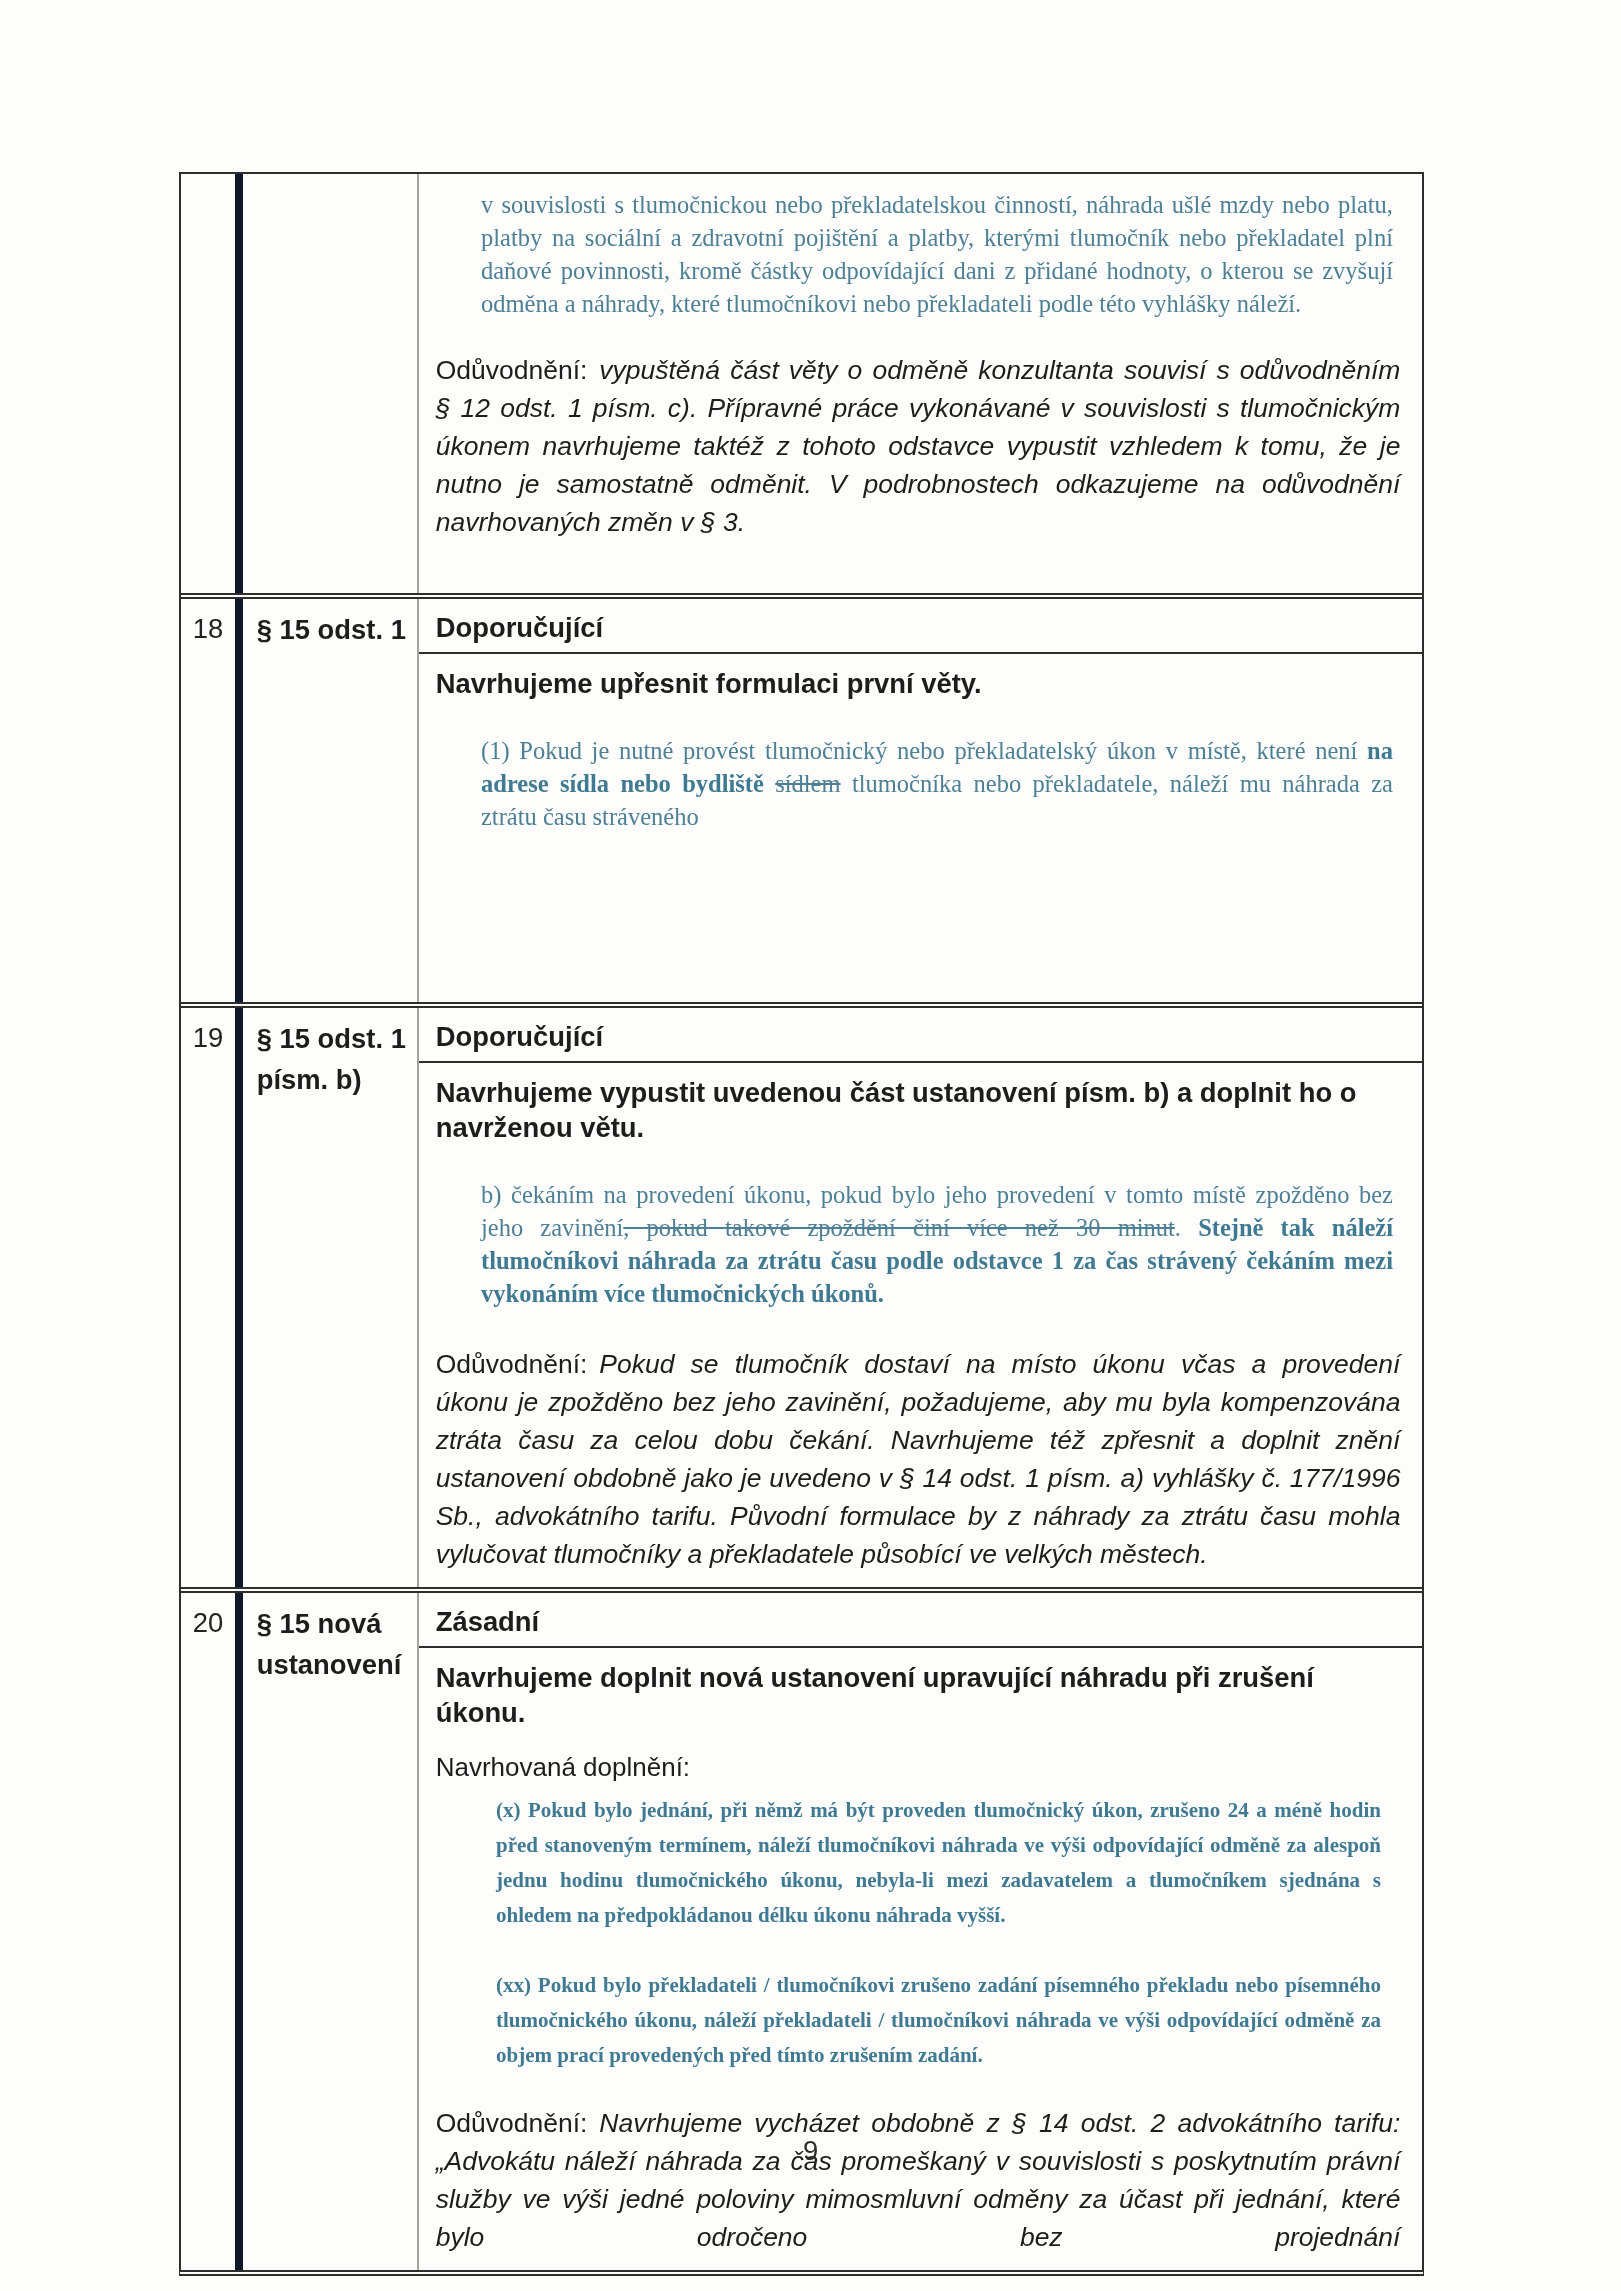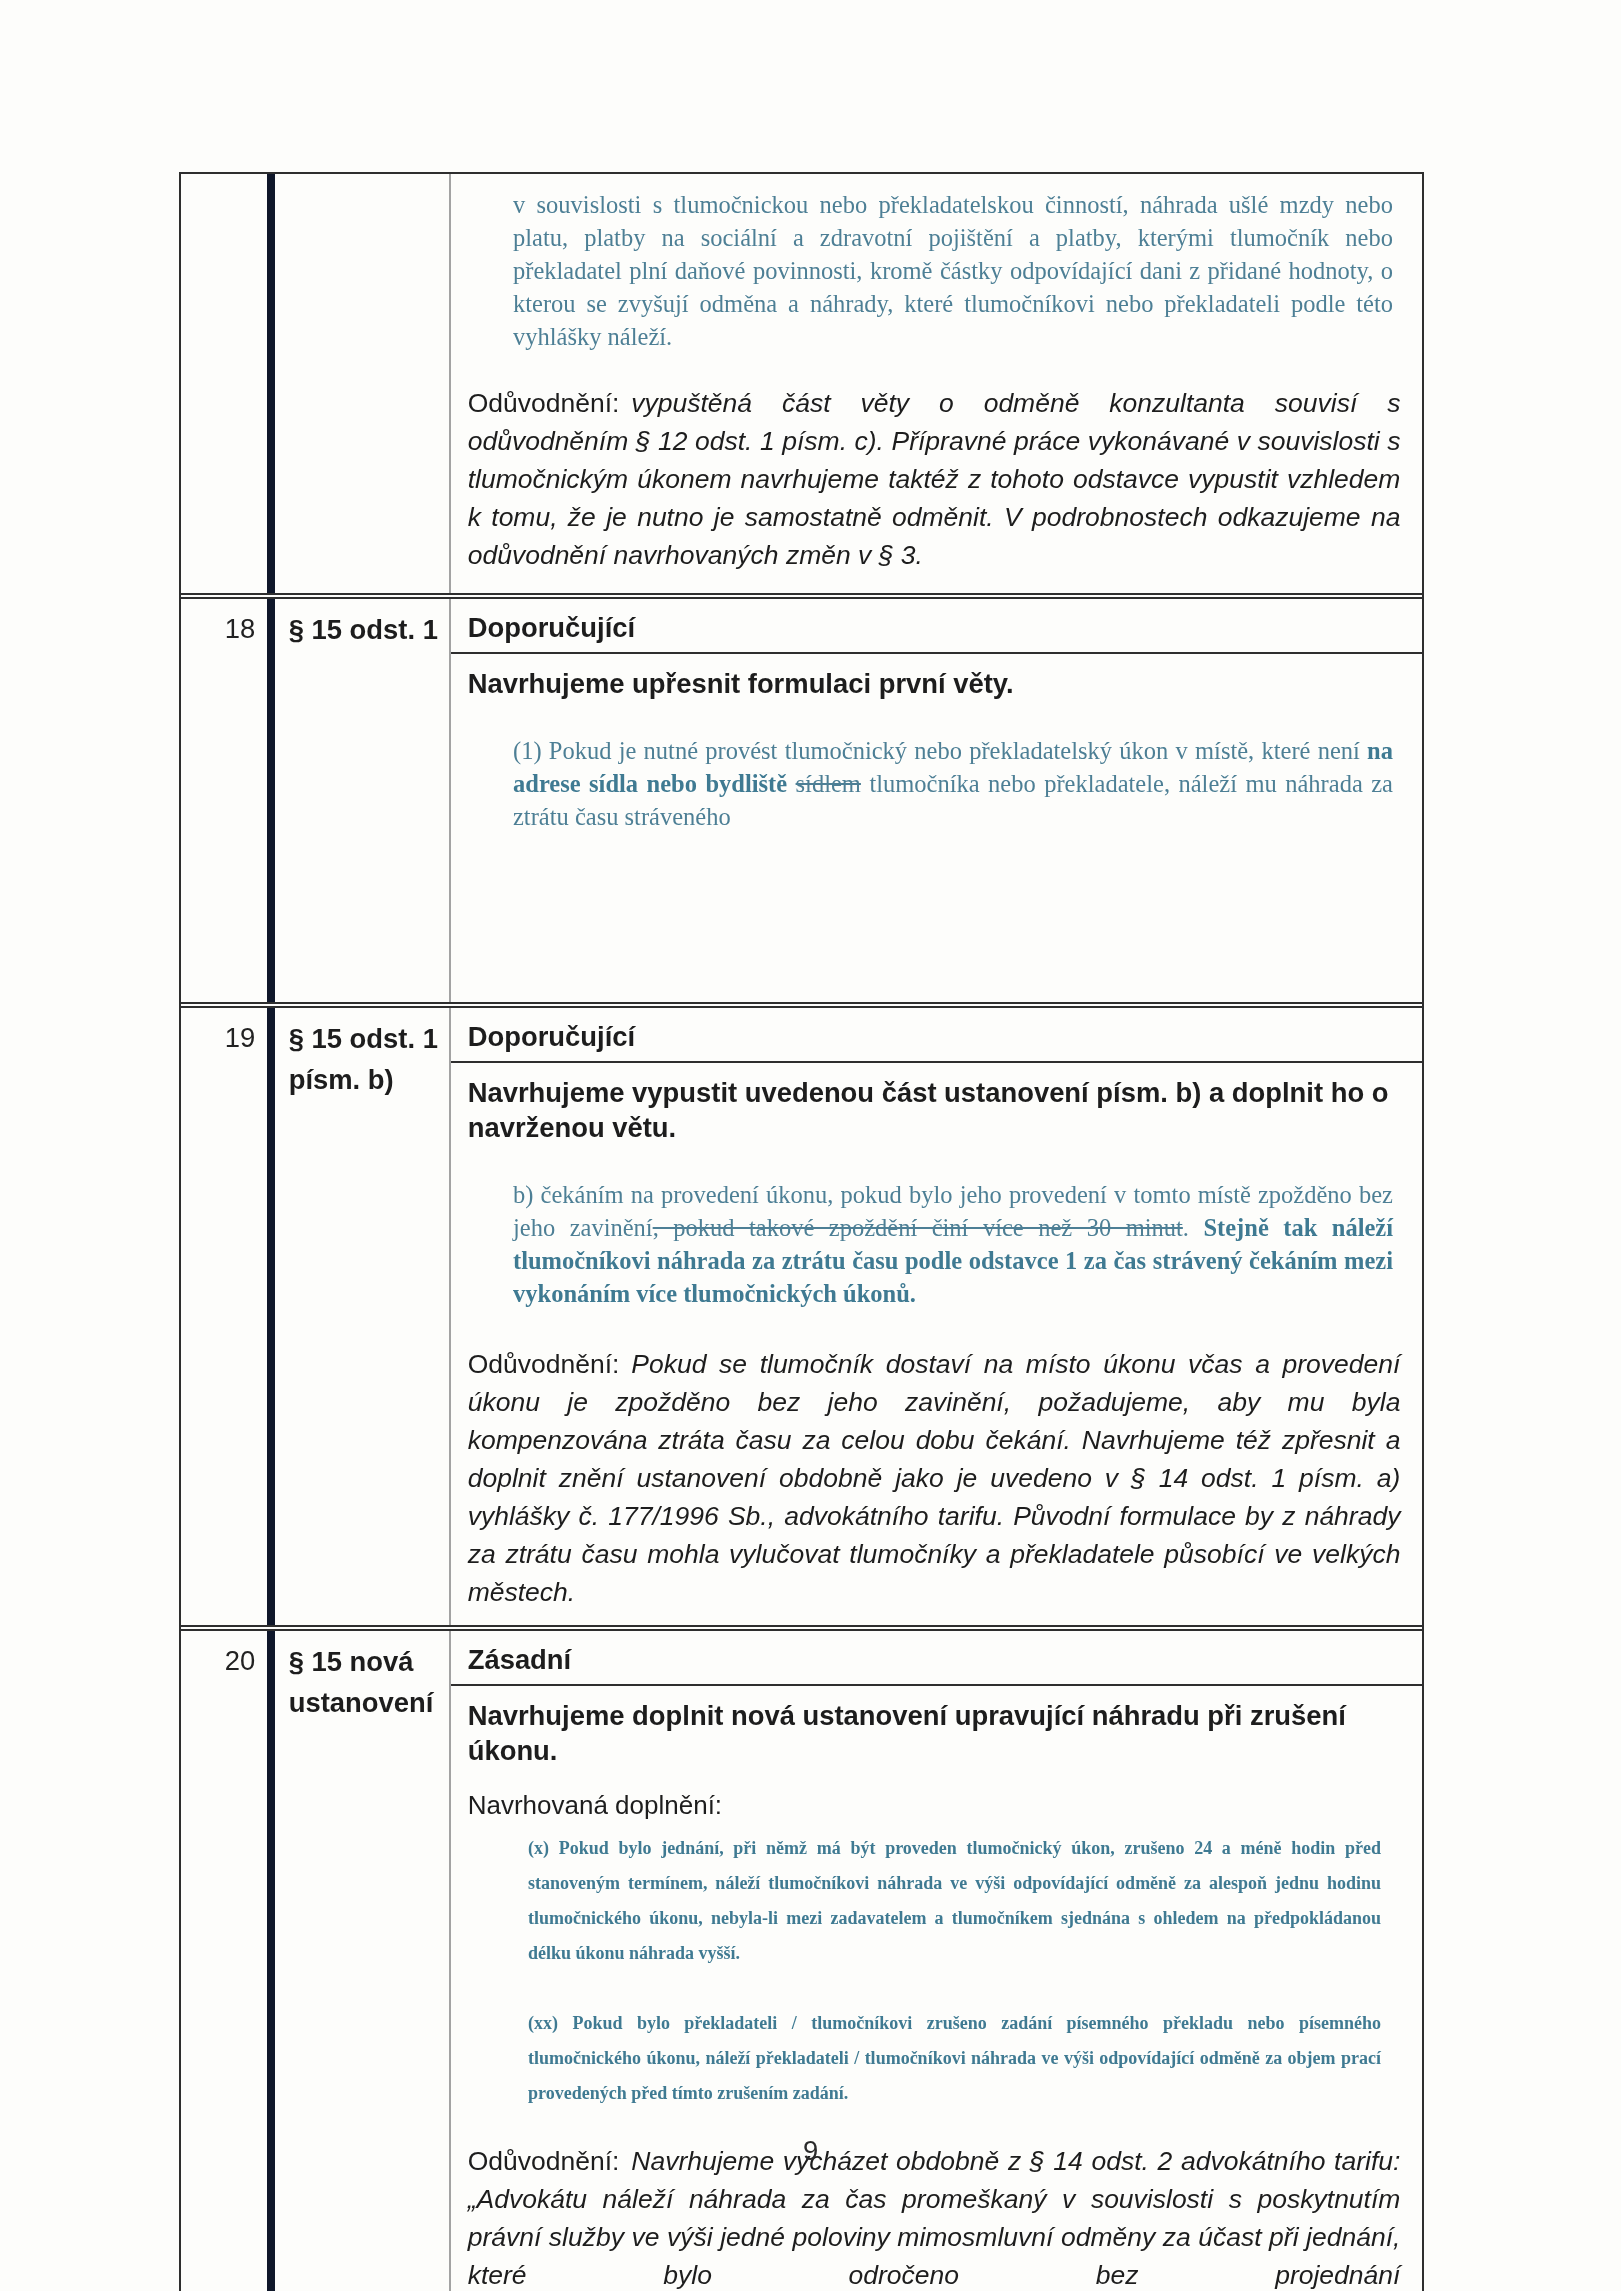--- a/index.html
+++ b/index.html
@@ -9,21 +9,21 @@
     font-family:"Liberation Sans",sans-serif;
     color:#1d1d1d;
   }
   
   .ctable{
     position:absolute;left:179px;top:172px;width:1245px;
     border:2px solid #2e2e2e;border-top-width:2.9px;border-bottom:6.9px double #2e2e2e;
     background:#fdfdfb;
     box-sizing:border-box;
   }
-  .trow{display:flex;align-items:stretch;box-sizing:border-box;padding-left:32px;}
+  .trow{display:flex;align-items:stretch;box-sizing:border-box;}
   .trow + .trow{border-top:6.9px double #2e2e2e;}
   .cell-num{
     width:62px;flex:0 0 62px;border-right:8px solid #0f172a;
     box-sizing:border-box;text-align:center;
     font-size:27.4px;line-height:35px;padding-top:11.8px;color:#222;
   }
   .cell-ref{
     width:176px;flex:0 0 176px;border-right:2px solid #a3a3a3;
     box-sizing:border-box;font-weight:bold;font-size:27.4px;line-height:41px;
     padding:9.8px 7.8px 0 13.7px;white-space:pre-line;
@@ -42,21 +42,21 @@
   .quote{
     font-family:"Liberation Serif",serif;
     color:#4d7f95;font-size:24.5px;line-height:33px;
     text-align:justify;margin:33px 29px 0 62px;
   }
   .quote-first{margin-top:13.7px;}
   .q-bold{font-weight:bold;color:#3f7a92;}
   .q-strike{text-decoration:line-through;}
   .quote-add{
     font-family:"Liberation Serif",serif;
-    color:#3f7a92;font-weight:bold;font-size:18px;line-height:35px;
+    color:#3f7a92;font-weight:bold;font-size:21px;line-height:35px;
     text-align:justify;margin:7.8px 41px 0 77px;
   }
   .intro{
     font-size:26px;line-height:35px;
     margin:19.6px 19.6px 0 0;padding:0 19.6px 0 16.7px;
   }
   .reason{
     font-size:26.5px;line-height:38px;font-style:italic;
     text-align:justify;margin:31px 0 13.7px;padding:0 21.6px 0 16.7px;
   }

